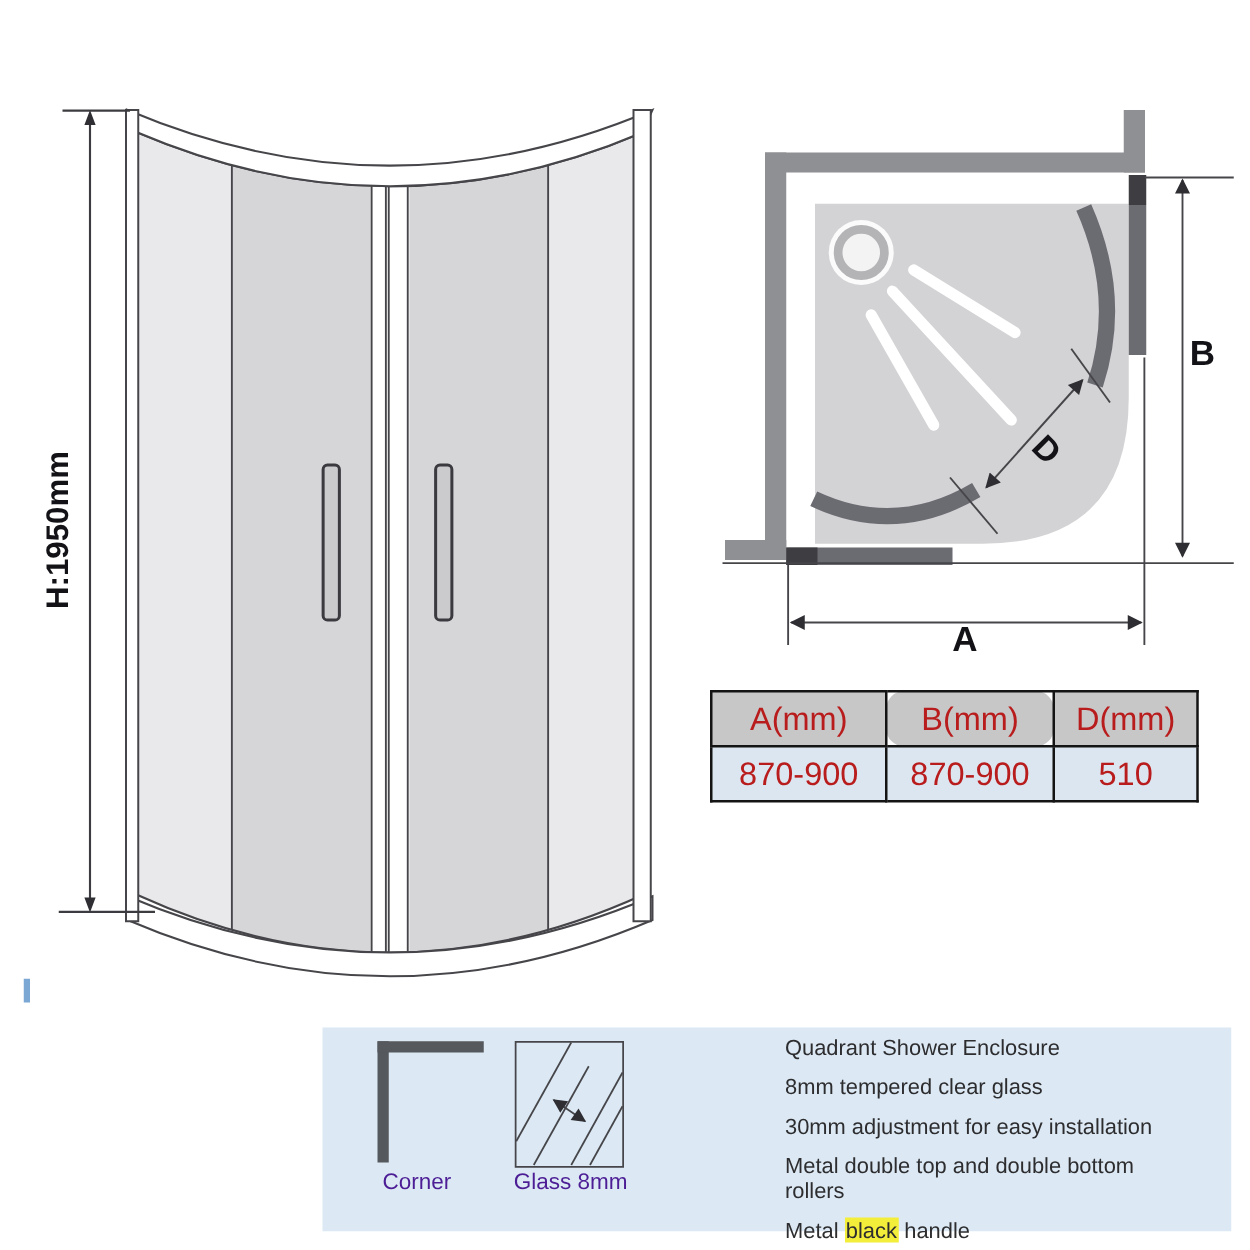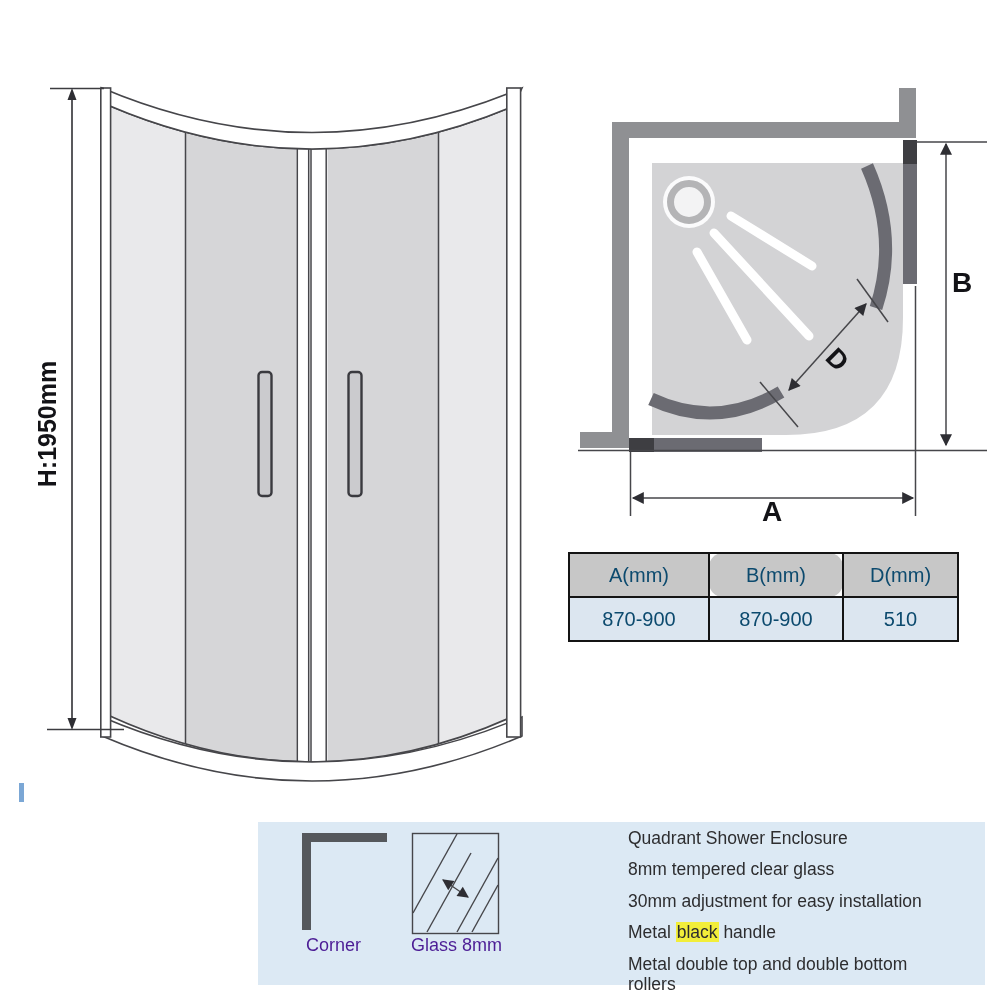--- a/index.html
+++ b/index.html
@@ -10,21 +10,21 @@
   .dim-label{font-size:28px;font-weight:600;transform:translate(-50%,-50%);}
   #h-label{left:47px;top:424px;font-size:25px;font-weight:bold;
            transform:translate(-50%,-50%) rotate(-90deg);}
   #a-label{left:772px;top:512px;}
   #b-label{left:962px;top:283px;}
   #d-label{left:837px;top:360px;font-size:27px;
            transform:translate(-50%,-50%) rotate(45deg);}
   #banner{position:absolute;left:258px;top:822px;width:727px;height:163px;z-index:1;}
   #blue-tick{position:absolute;left:19px;top:783px;width:5px;height:19px;z-index:1;}
   #size-table{position:absolute;left:568px;top:552px;z-index:3;
-              border-collapse:collapse;table-layout:fixed;font-size:20px;color:#0c4a6e;}
+              border-collapse:collapse;table-layout:fixed;font-size:26px;color:#b91c1c;}
   #size-table td,#size-table th{border:2px solid #141414;text-align:center;
               font-weight:normal;padding:0;height:42px;}
   #size-table th{width:138px;}
   #size-table .col-b{width:132px;border-radius:14px;}
   #size-table .col-d{width:113px;}
   .legend-label{position:absolute;z-index:3;font-size:18px;color:#4c1d95;}
   #corner-label{left:306px;top:935px;}
   #glass-label{left:411px;top:935px;}
   #features{position:absolute;left:628px;top:828px;width:328px;z-index:3;
             font-size:17.5px;color:#2d2d2f;line-height:20px;}
@@ -157,17 +157,17 @@
   </tbody>
     </table>
 
   <div id="corner-label" class="legend-label">Corner</div>
   <div id="glass-label" class="legend-label">Glass 8mm</div>
 
   <div id="features">
     <div class="title">Quadrant Shower Enclosure</div>
     <div class="item">8mm tempered clear glass</div>
     <div class="item">30mm adjustment for easy installation</div>
+    <div class="item">Metal double top and double bottom rollers</div>
     <div class="item"><span>Metal </span><span class="hl" style="background:#f2ee3a;">black</span><span> handle</span></div>
-    <div class="item">Metal double top and double bottom rollers</div>
   </div>
 
 </div>
 
 </body></html>

